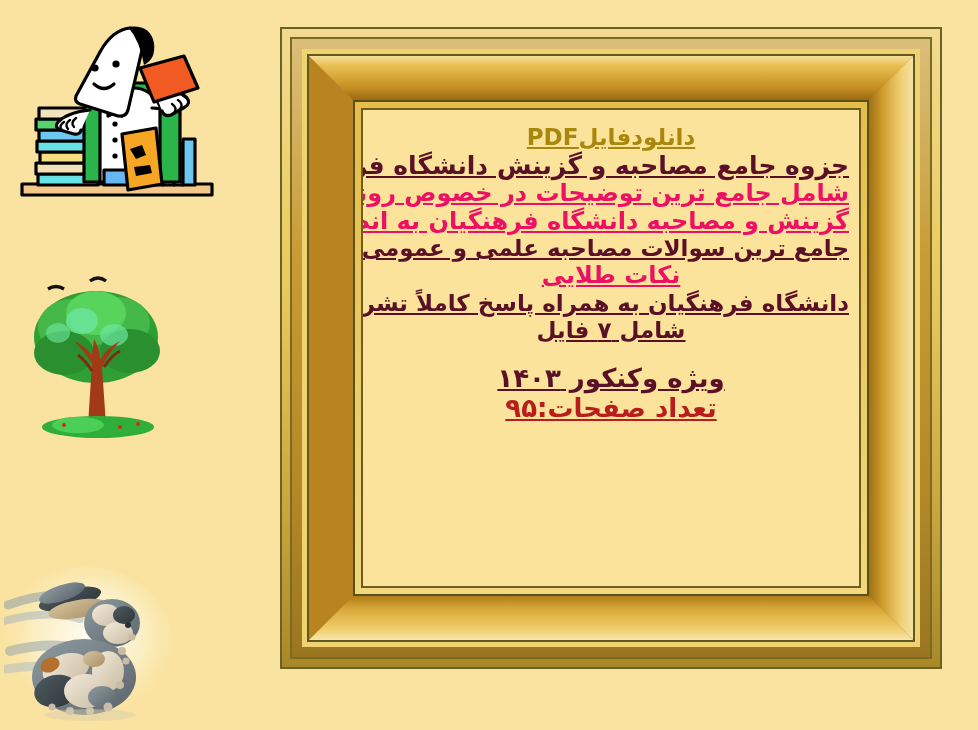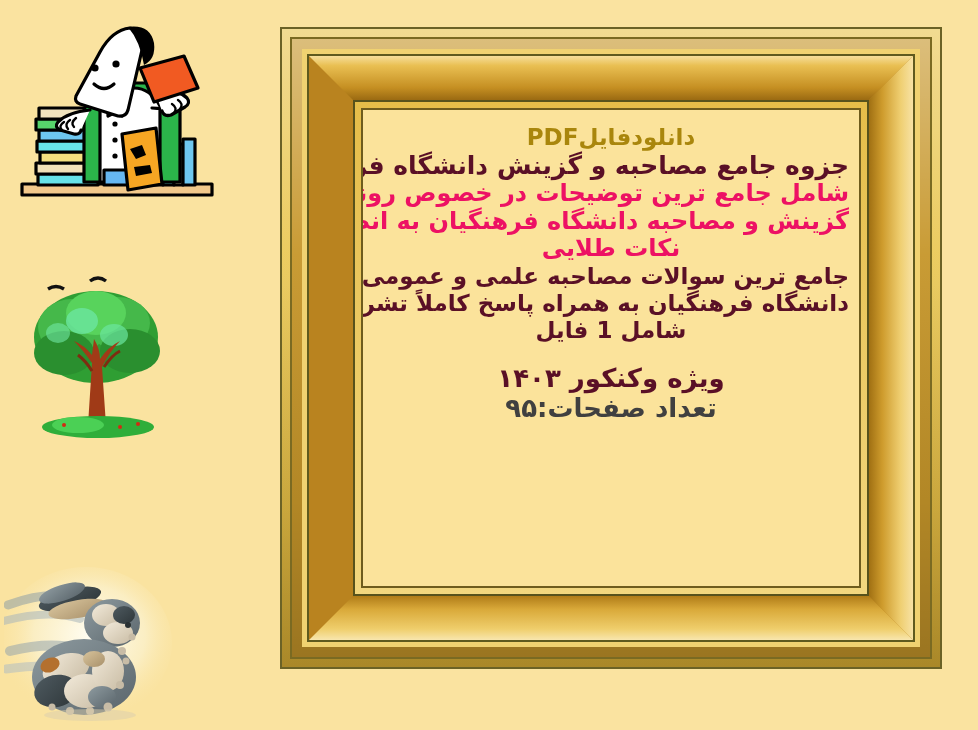--- a/index.html
+++ b/index.html
@@ -181,25 +181,26 @@
     text-align: center;
     direction: rtl;
     padding: 0 10px;
   }
   .tline {
     display: block;
     line-height: 1.16;
     font-weight: bold;
     white-space: nowrap;
     letter-spacing: 0;
+    text-decoration: underline;
   }
   .c-gold   { color: #A9860C; }
   .c-maroon { color: #5A1026; }
   .c-pink   { color: #ED1164; }
-  .c-purple { color: #404040; }
+  .c-purple { color: #b91c1c; }
 
   .sz-1 { font-size: 23px; }
   .sz-2 { font-size: 25px; }
   .sz-3 { font-size: 24px; }
   .sz-4 { font-size: 23px; }
   .sz-5 { font-size: 26px; }
   .gap-before { margin-top: 20px; }
 </style>
 </head>
 <body>
@@ -381,28 +382,28 @@
                         <div class="text-block">
 
                           <span class="tline c-gold sz-1">دانلودفایلPDF</span>
 
                           <span class="tline c-maroon sz-2">جزوه جامع مصاحبه و گزینش دانشگاه فرهنگیان</span>
 
                           <span class="tline c-pink sz-3">شامل جامع ترین توضیحات در خصوص روند</span>
 
                           <span class="tline c-pink sz-3">گزینش و مصاحبه دانشگاه فرهنگیان به انضمام</span>
 
+                          <span class="tline c-maroon sz-4">جامع ترین سوالات  مصاحبه علمی و عمومی</span>
+
                           <span class="tline c-pink sz-3">نکات طلایی</span>
 
-                          <span class="tline c-maroon sz-4">جامع ترین سوالات  مصاحبه علمی و عمومی</span>
-
                           <span class="tline c-maroon sz-4">دانشگاه فرهنگیان به همراه پاسخ کاملاً تشریحی</span>
 
 
-                          <span class="tline c-maroon sz-4">شامل 1 فایل</span>
+                          <span class="tline c-maroon sz-4">شامل ۷ فایل</span>
 
                           <span class="tline c-maroon sz-5 gap-before">ویژه وکنکور ۱۴۰۳</span>
 
                           <span class="tline c-purple sz-5">تعداد صفحات:۹۵</span>
 
                         </div>
                       </div>
 
                     </div>
                   </div>

